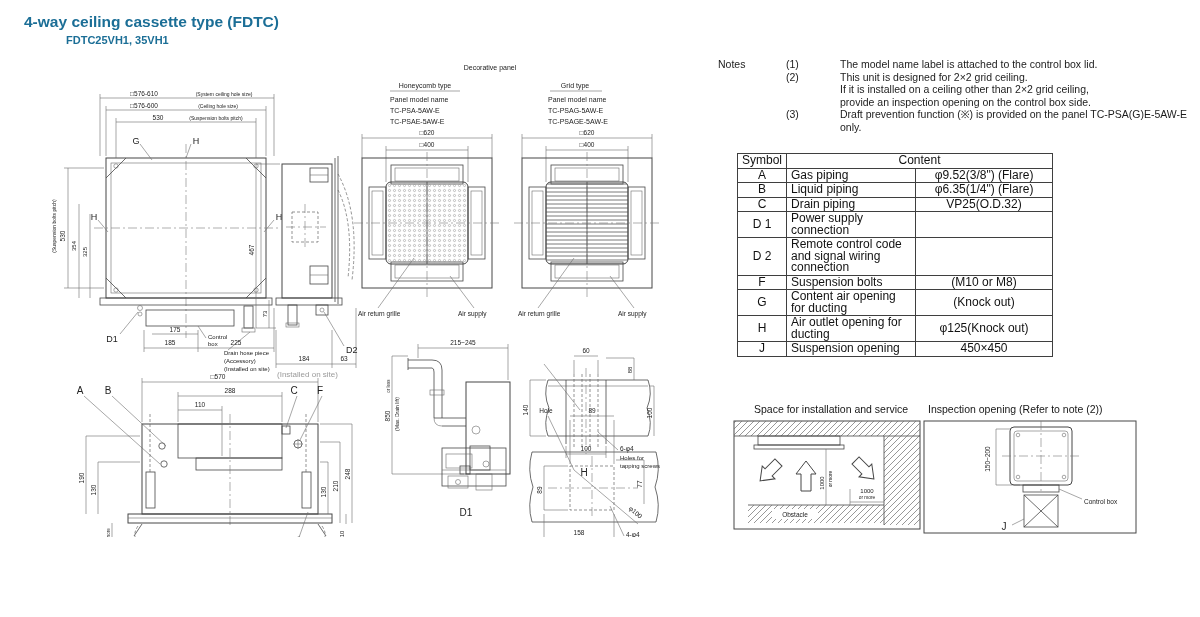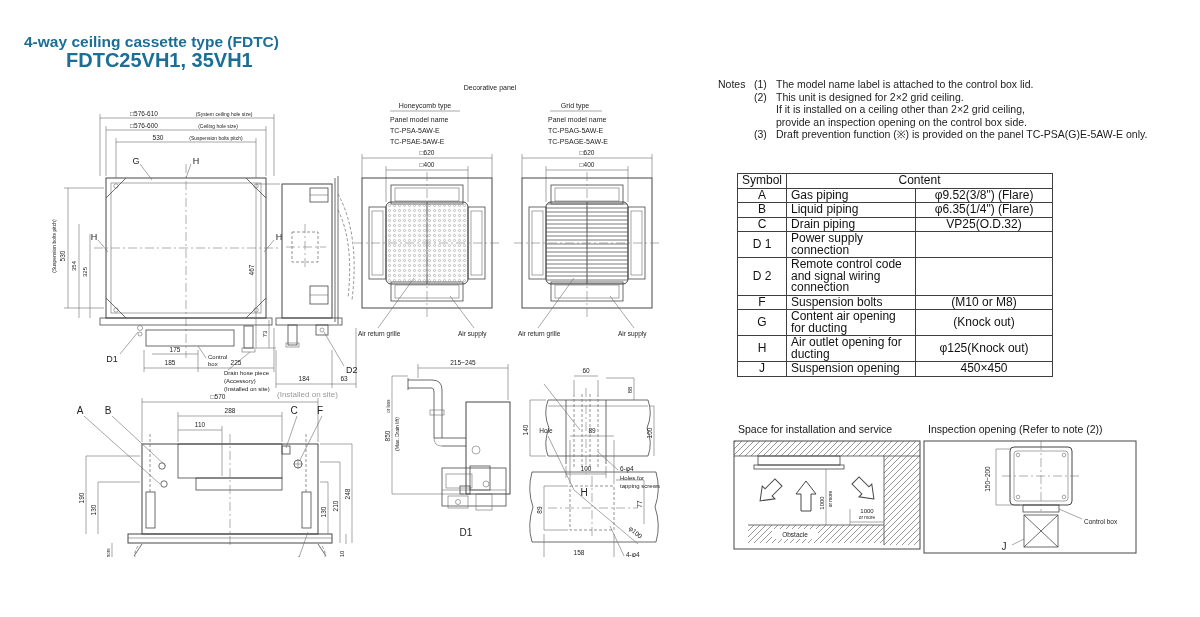--- a/index.html
+++ b/index.html
@@ -1,23 +1,23 @@
 <!DOCTYPE html>
 <html><head>
 <meta charset="utf-8">
 <style>
   html,body{margin:0;padding:0;background:#fff;}
   .page{position:relative;width:1200px;height:537px;background:#ffffff;overflow:hidden;
-        font-family:"Liberation Sans",sans-serif;color:#222;margin-top:20px;}
+        font-family:"Liberation Sans",sans-serif;color:#222;}
   .abs{position:absolute;}
   .title-block{left:24px;top:12px;}
   .title-line1{color:#1b6e96;font-weight:bold;font-size:15.5px;line-height:19px;}
-  .title-line2{color:#1b6e96;font-weight:bold;font-size:20px;line-height:19px;padding-left:42px;}
+  .title-line2{color:#1b6e96;font-weight:bold;font-size:11px;line-height:19px;padding-left:42px;}
   .notes{left:718px;top:58px;font-size:10.5px;line-height:12.6px;color:#1c1c1c;}
-  .nrow{display:flex;}
+  .nrow{display:flex;gap:32px;}
   .nlabel{width:36px;flex:0 0 36px;}
   .nnum{width:22px;flex:0 0 22px;}
   .spec-table{border-collapse:collapse;font-size:12px;color:#111;}
   .spec-table td,.spec-table th{border:1px solid #3f3f3f;padding:1px 4px;line-height:11.5px;}
   .spec-table th{font-weight:normal;text-align:center;}
   .col-sym{width:36px;text-align:center;}
   .col-name{width:120px;text-align:left;}
   .col-val{width:128px;text-align:center;}
   .diag-title{font-size:10.5px;color:#161616;}
   .caption{font-size:10.5px;line-height:12.5px;color:#161616;}
@@ -502,21 +502,21 @@
     <text x="114" y="100" font-size="6.5" text-anchor="middle" transform="rotate(-90 114 100)">89</text>
     <text x="214" y="94" font-size="6.5" text-anchor="middle" transform="rotate(-90 214 94)">77</text>
     <text x="206" y="124" font-size="6.5" text-anchor="middle" transform="rotate(40 206 124)">φ100</text>
     <text x="151" y="145" font-size="6.5" text-anchor="middle">158</text>
     <text x="198" y="147" font-size="6.5">4-φ4</text>
     <text x="198" y="156" font-size="6">Holes for</text>
     <text x="198" y="164" font-size="6">tapping screws</text>
     <text x="164" y="176" font-size="10" text-anchor="middle">G</text>
   </svg>
 
-  <div class="abs diag-title" style="left:738px;top:403px;">Space for installation and service</div>
+  <div class="abs diag-title" style="left:754px;top:403px;">Space for installation and service</div>
   <svg style="left:728px;top:417px;" width="198" height="120" viewBox="0 0 198 120">
     <defs>
       <pattern id="ht" width="6" height="6" patternUnits="userSpaceOnUse">
         <line x1="0" y1="6" x2="6" y2="0" stroke="#6c6c6c" stroke-width="0.7"></line>
       </pattern>
     </defs>
     <g>
       <rect x="6" y="4" width="186" height="108" class="ln"></rect>
       <rect x="6" y="4" width="186" height="15" fill="url(#ht)" stroke="none"></rect>
       <line x1="6" y1="19" x2="192" y2="19" class="ln2"></line>

